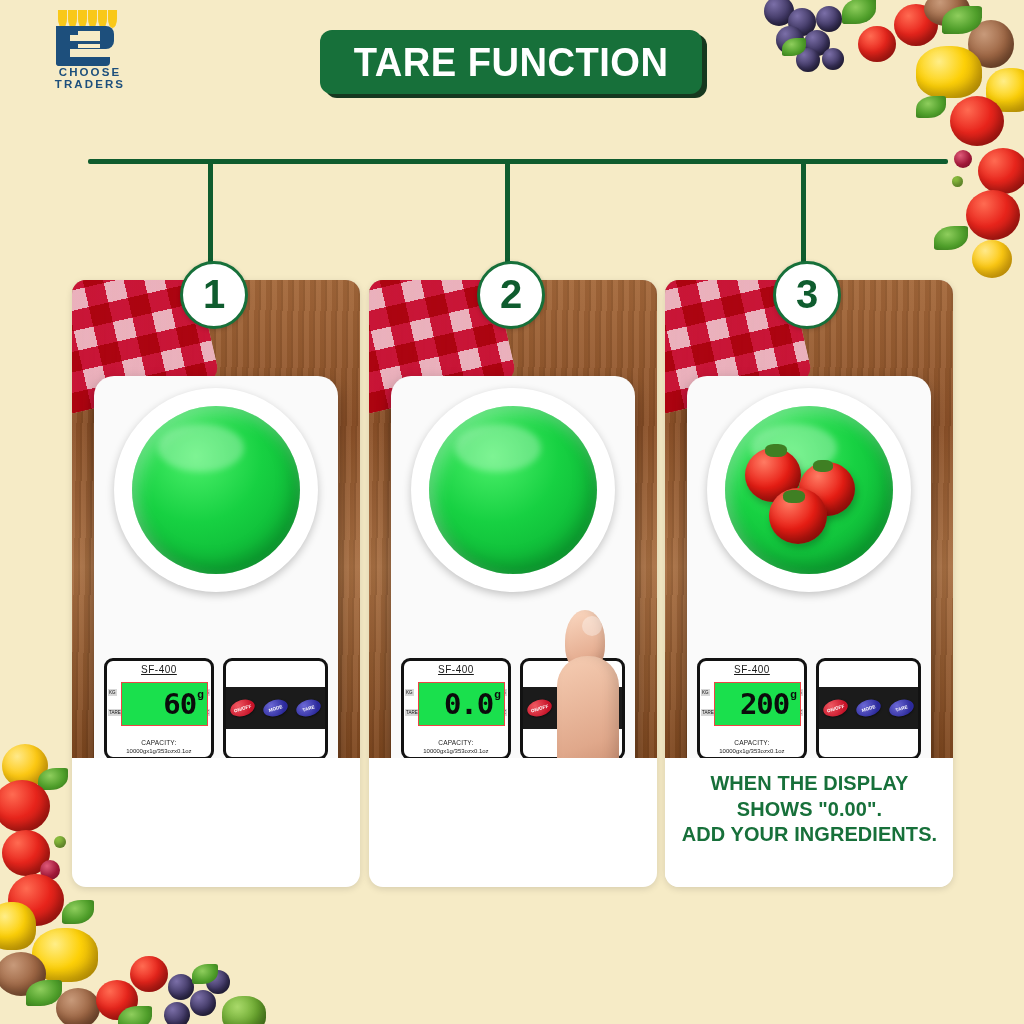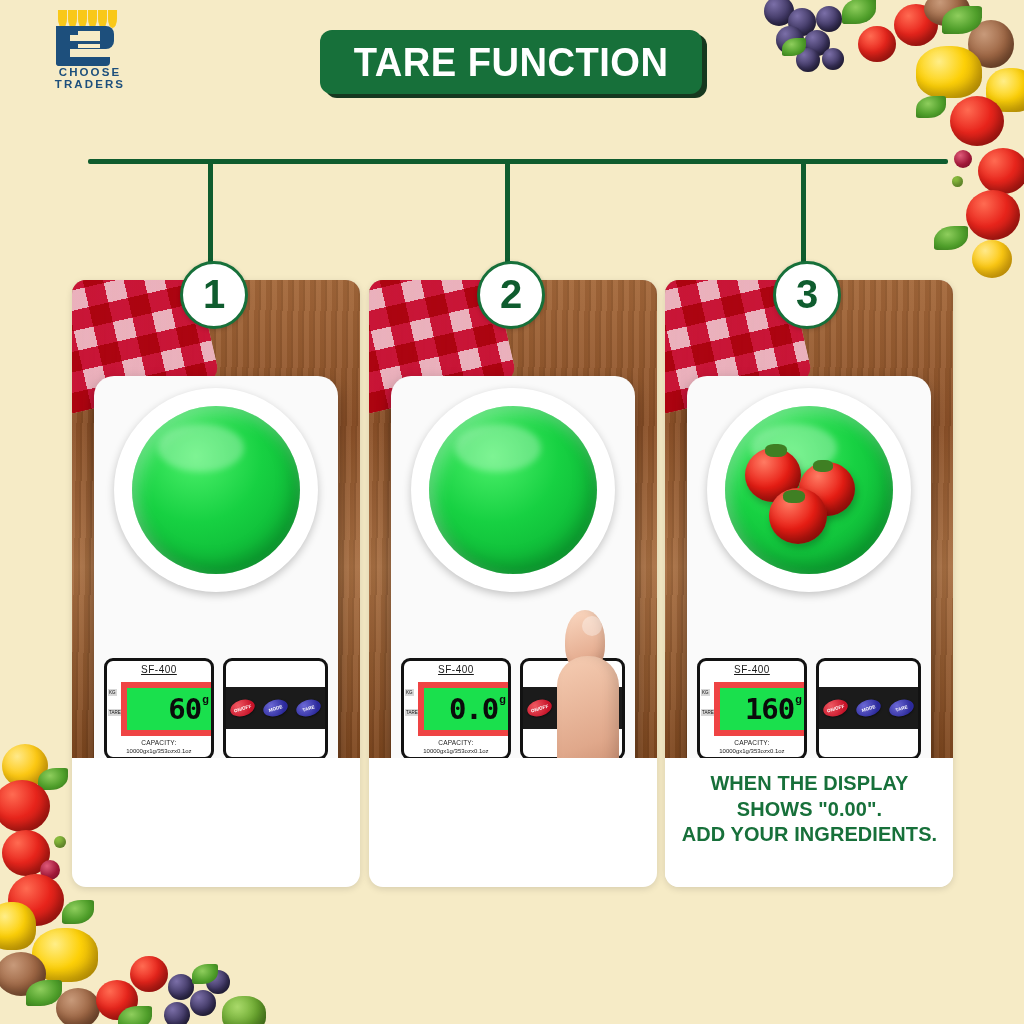--- a/index.html
+++ b/index.html
@@ -81,21 +81,21 @@
      background:radial-gradient(circle at 34% 26%, #ff7b63 0%, #e81d14 48%, #9d0b08 100%);
      box-shadow:inset -5px -7px 12px rgba(0,0,0,.28), 2px 4px 7px rgba(0,0,0,.25);}
 
   .panel{position:absolute;bottom:22px;left:10px;width:224px;height:96px;display:flex;gap:9px;}
   .lcd-box{width:110px;height:96px;background:#ffffff;border:3px solid #121212;border-radius:9px;
      position:relative;overflow:hidden;}
   .model{position:absolute;top:3px;left:0;width:100%;text-align:center;font-size:10px;
      color:#1a1a1a;letter-spacing:.5px;border-bottom:0;}
   .model u{text-decoration:underline;}
   .lcd{position:absolute;left:14px;top:21px;width:82px;height:42px;background:#1ae04d;
-     border:6px solid #ef4444;display:flex;align-items:center;justify-content:flex-end;padding-right:3px;}
+     border:1px solid #ef4444;display:flex;align-items:center;justify-content:flex-end;padding-right:3px;}
   .lcd .val{font-family:"DejaVu Sans Mono", monospace;font-weight:bold;font-size:29px;color:#0b0b0b;
      line-height:1;letter-spacing:-1px;}
   .lcd .unit{font-size:11px;font-weight:bold;color:#0b0b0b;margin-left:1px;align-self:flex-start;margin-top:5px;}
   .lbl-l{position:absolute;left:1px;font-size:4.5px;color:#111;background:#d8d8d8;padding:1px 1px;}
   .lbl-r{position:absolute;right:1px;font-size:4.5px;color:#111;background:#d8d8d8;padding:1px 1px;}
   .cap{position:absolute;bottom:2px;left:0;width:100%;text-align:center;line-height:1.25;}
   .cap .c1{font-size:6.5px;color:#1a1a1a;letter-spacing:.2px;}
   .cap .c2{font-size:6px;color:#1a1a1a;}
 
   .key-box{width:105px;height:96px;background:#ffffff;border:3px solid #121212;border-radius:9px;
@@ -315,21 +315,21 @@
         </div>
       </div>
       <div class="panel">
         <div class="lcd-box">
           <div class="model"><u>SF-400</u></div>
           <div class="lbl-l" style="top:28px;">KG</div>
           <div class="lbl-l" style="top:48px;">TARE</div>
           <div class="lbl-r" style="top:28px;">G</div>
           <div class="lbl-r" style="top:48px;">OZ</div>
           <div class="lcd">
-            <span class="val">160</span>
+            <span class="val">200</span>
             <span class="unit">g</span>
           </div>
           <div class="cap">
             <div class="c1">CAPACITY:</div>
             <div class="c2">10000gx1g/353ozx0.1oz</div>
           </div>
         </div>
         <div class="key-box">
           <div class="key-strip">
             <div class="btn red">ON/OFF</div>

